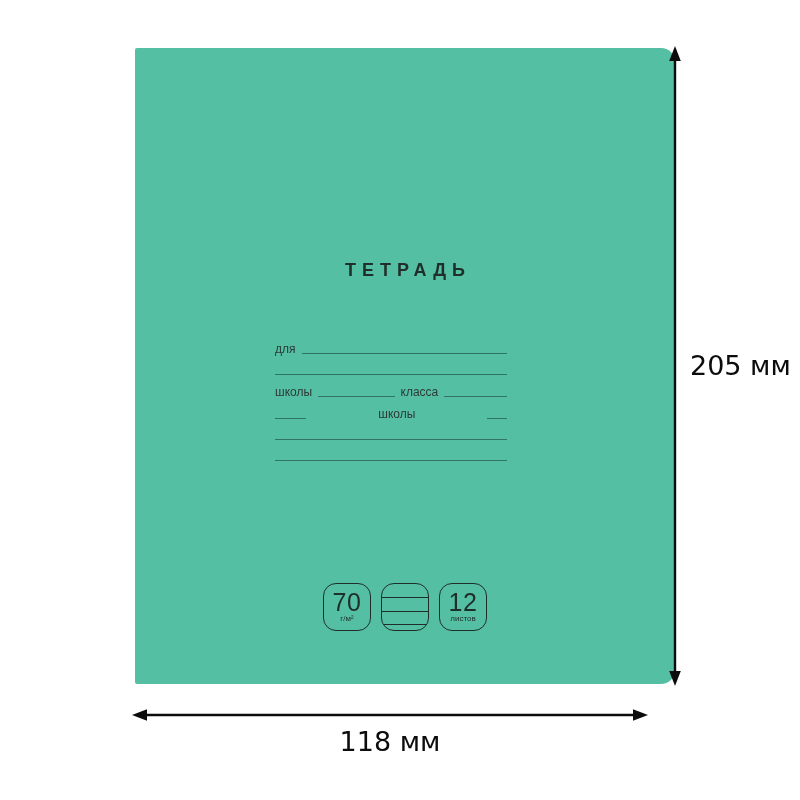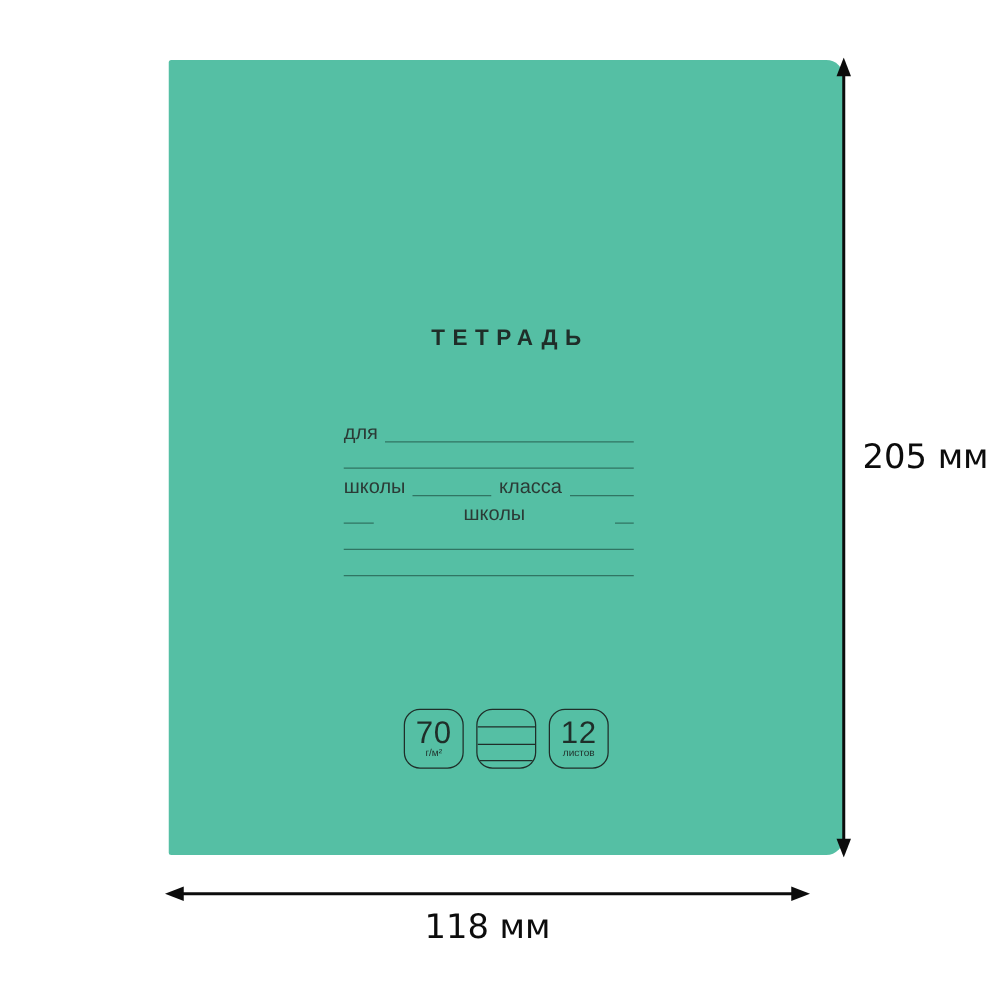--- a/index.html
+++ b/index.html
@@ -44,21 +44,21 @@
   
   .label-row {
     position: absolute;
     left: 140px;
     width: 232px;
     height: 17px;
     display: flex;
     align-items: flex-end;
   }
   .label-row .lbl {
-    font-size: 16px;
+    font-size: 12px;
     color: #2b3b36;
     line-height: 1;
     padding-bottom: 0;
     white-space: nowrap;
   }
   .label-row .seg {
     height: 1px;
     background: rgba(18, 56, 46, 0.55);
     align-self: flex-end;
     margin-bottom: 1px;
@@ -69,21 +69,21 @@
   .row-2 { top: 311px; }
   .row-3 { top: 333px; }
   .row-4 { top: 355px; gap: 33px; }
   .row-5 { top: 376px; }
   .row-6 { top: 397px; }
 
   
   .badges {
     position: absolute;
     left: 0;
-    top: 519px;
+    top: 535px;
     width: 100%;
     display: flex;
     justify-content: center;
     gap: 10px;
   }
   .badge {
     width: 48px;
     height: 48px;
     box-sizing: border-box;
     border: 1.6px solid #1f2e29;

